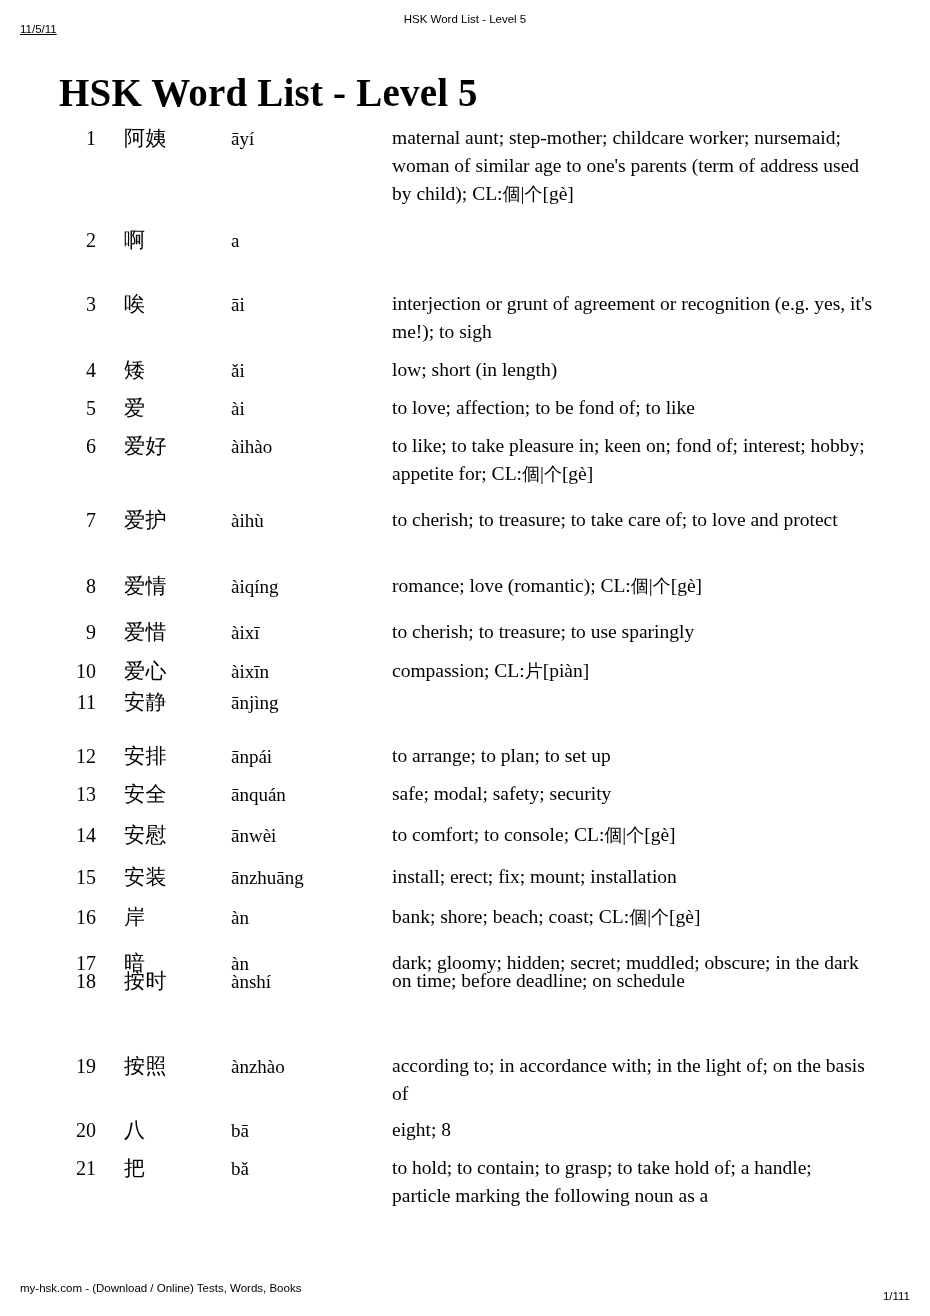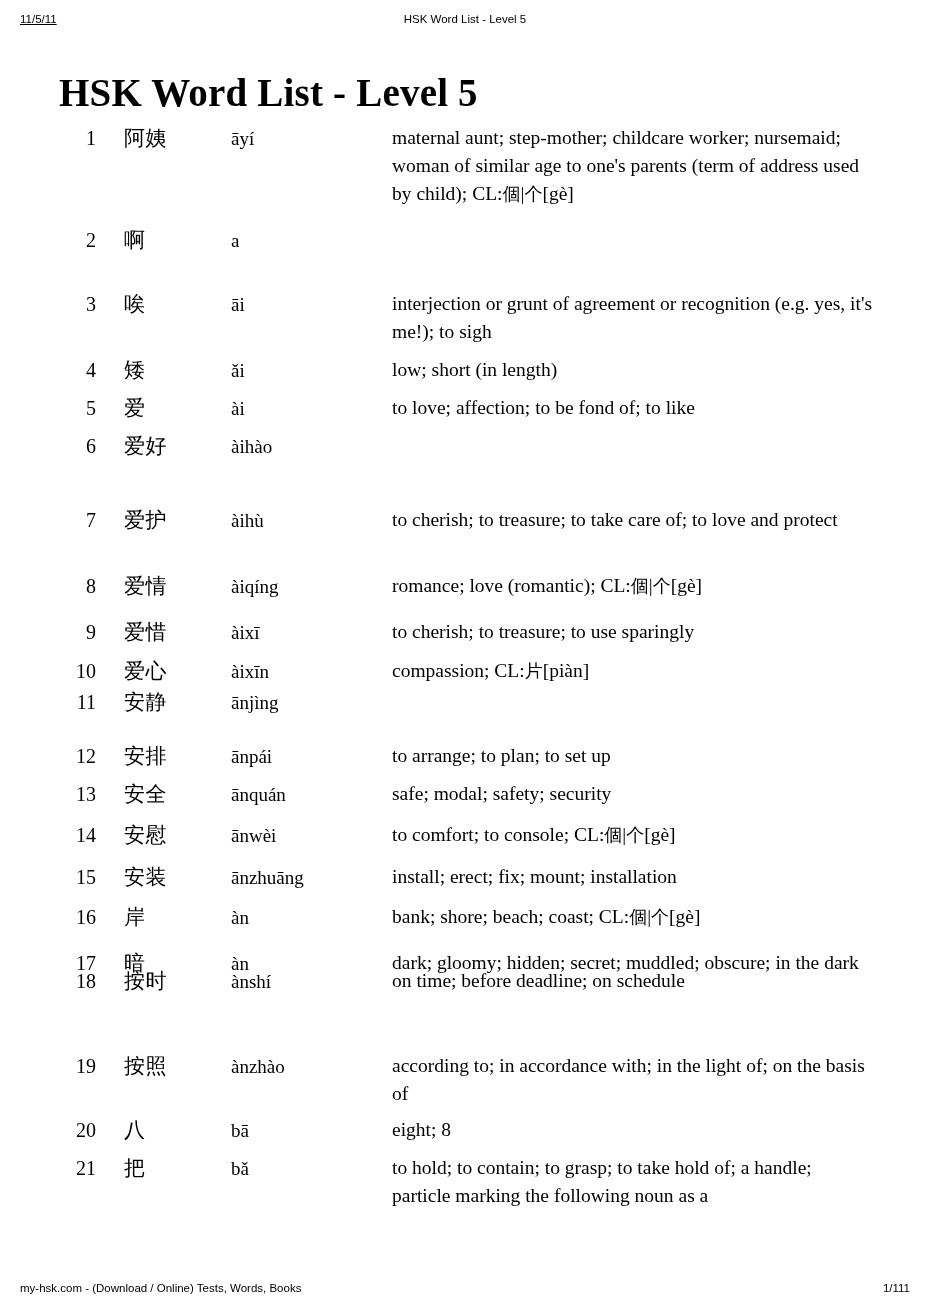--- a/index.html
+++ b/index.html
@@ -24,21 +24,21 @@
     width: 930px;
     height: 16px;
     font-family: "Liberation Sans", "DejaVu Sans", sans-serif;
     font-size: 11.5px;
     line-height: 16px;
     color: #000;
   }
   .print-header .ph-date {
     position: absolute;
     left: 20px;
-    top: 0;
+    top: 10px;
     white-space: nowrap;
     text-decoration: underline;
   }
   .print-header .ph-title {
     position: absolute;
     left: 0;
     top: 0;
     width: 930px;
     text-align: center;
     white-space: nowrap;
@@ -118,21 +118,21 @@
   }
   .print-footer .pf-source {
     position: absolute;
     left: 20px;
     top: 0;
     white-space: nowrap;
   }
   .print-footer .pf-page {
     position: absolute;
     right: 20px;
-    top: 0;
+    top: 8px;
     white-space: nowrap;
   }
 </style>
 </head>
 <body>
 
 <div class="print-header">
   <div class="ph-date">11/5/11</div>
   <div class="ph-title">HSK Word List - Level 5</div>
 </div>
@@ -166,20 +166,21 @@
     <div class="word-row" style="position: absolute; top: 270px; height: 36px;">
       <div class="cell col-num">5</div>
       <div class="cell col-hanzi">爱</div>
       <div class="cell col-pinyin">ài</div>
       <div class="cell col-def">to love; affection; to be fond of; to like</div>
     </div>
     <div class="word-row" style="position: absolute; top: 308px; height: 64px;">
       <div class="cell col-num">6</div>
       <div class="cell col-hanzi">爱好</div>
       <div class="cell col-pinyin">àihào</div>
+      <div class="cell col-def">to like; to take pleasure in; keen on; fond of; interest; hobby; appetite for; CL:<span class="cjk">個</span>|<span class="cjk">个</span>[gè]</div>
     </div>
     <div class="word-row" style="position: absolute; top: 382px; height: 64px;">
       <div class="cell col-num">7</div>
       <div class="cell col-hanzi">爱护</div>
       <div class="cell col-pinyin">àihù</div>
       <div class="cell col-def">to cherish; to treasure; to take care of; to love and protect</div>
     </div>
     <div class="word-row" style="position: absolute; top: 448px; height: 36px;">
       <div class="cell col-num">8</div>
       <div class="cell col-hanzi">爱情</div>

